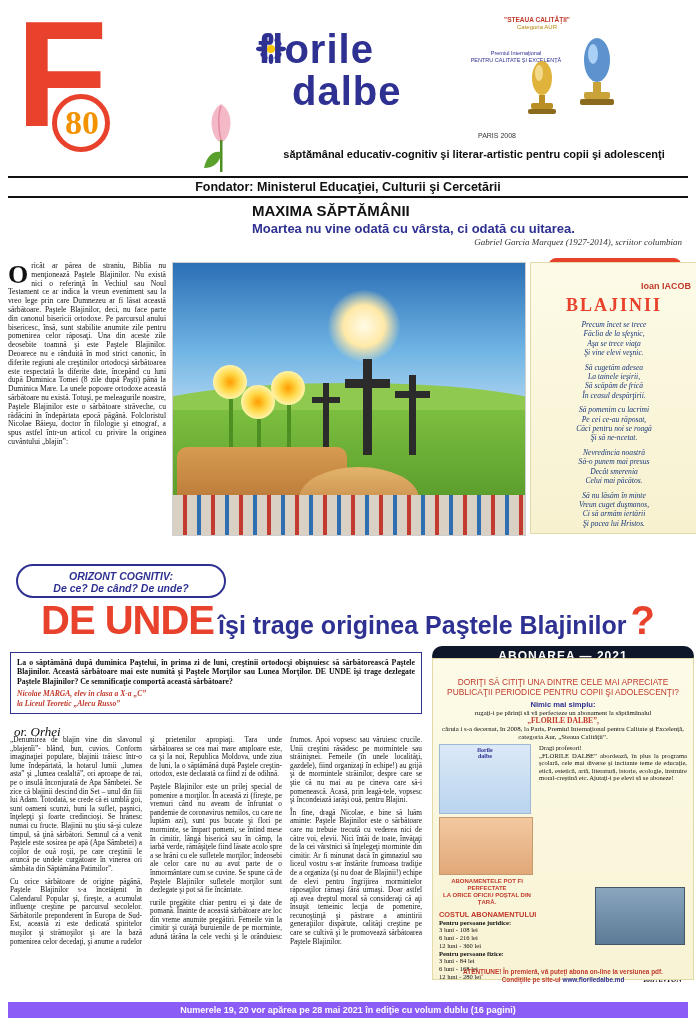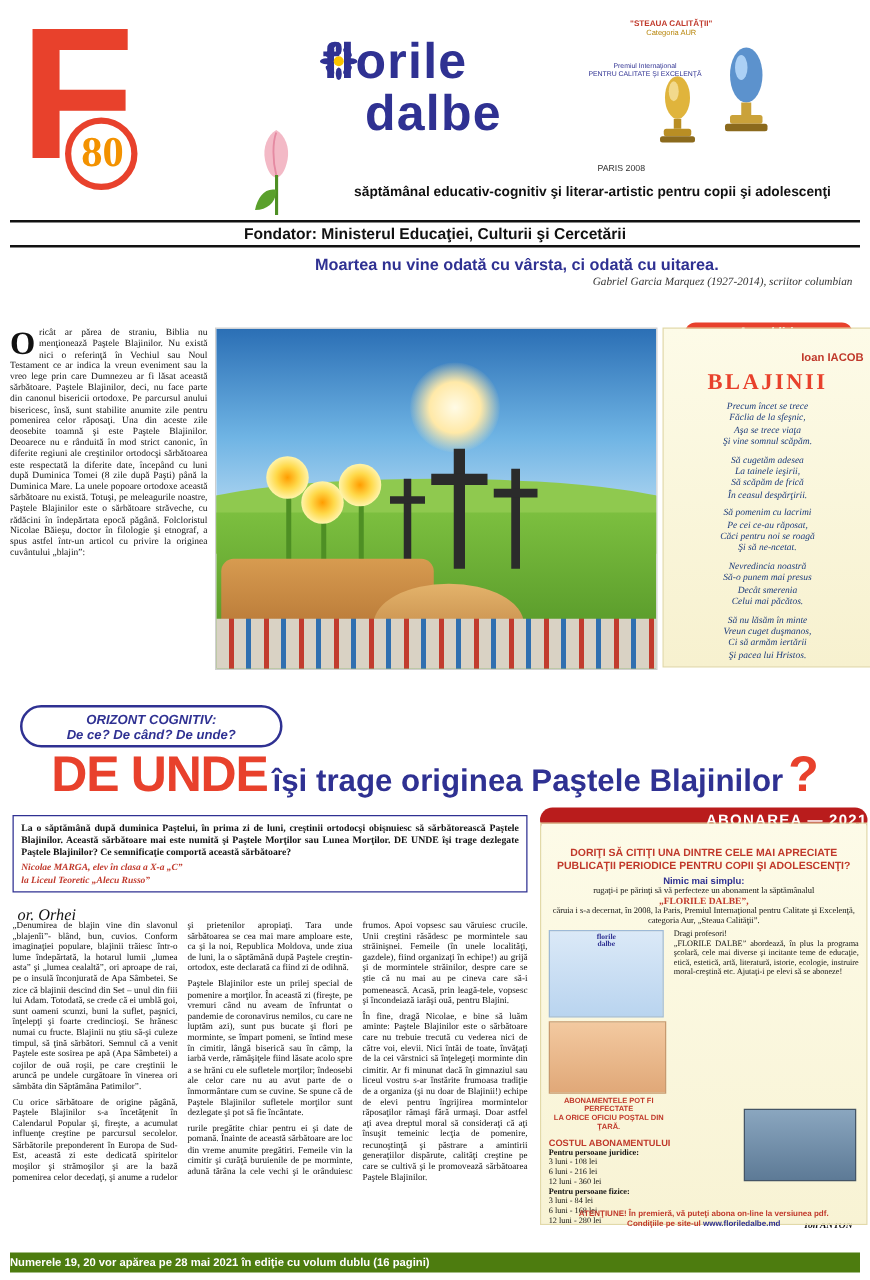--- a/index.html
+++ b/index.html
@@ -181,32 +181,32 @@
   .lead .byline{display:block;text-align:left;font-style:italic;font-weight:700;color:#c0392b;margin-top:3px;font-size:7.6px;}
   .lead-city{position:absolute;left:6px;top:72px;font-size:13px;font-style:italic;color:#111;}
   .body-cols{
     position:absolute;left:2px;top:84px;width:412px;height:242px;
     column-count:3;column-gap:8px;font-size:7.3px;line-height:8.6px;text-align:justify;
   }
   .body-cols p{margin:0 0 4px 0;}
   .body-sign{position:absolute;right:6px;bottom:-2px;font-size:7.6px;font-weight:700;font-style:italic;}
 
   .abonarea-badge{
-    position:absolute;left:424px;top:-6px;width:262px;height:20px;background:#b91c1c;
-    border-radius:10px;color:#fff;text-align:right;font-family:"Liberation Sans",sans-serif;
+    position:absolute;left:424px;top:-6px;width:262px;height:20px;background:#0f172a;
+    border-radius:10px;color:#fff;text-align:center;font-family:"Liberation Sans",sans-serif;
     font-weight:700;font-size:12px;line-height:20px;letter-spacing:1px;
   }
   .abon{
     position:absolute;left:424px;top:6px;width:262px;height:322px;
     background:linear-gradient(#fdfbe8,#f8f3d4);border:1px solid #e2d9a8;box-sizing:border-box;
     padding:18px 6px 6px 6px;
   }
   .abon h3{
     margin:0 0 3px 0;text-align:center;font-family:"Liberation Sans",sans-serif;
-    font-size:8.4px;color:#c0392b;font-weight:700;line-height:10px;
+    font-size:8.4px;color:#c0392b;font-weight:400;line-height:10px;
   }
   .abon .nimic{
     text-align:center;font-family:"Liberation Sans",sans-serif;font-size:7.6px;font-weight:700;
     color:#2f3192;margin-top:2px;
   }
   .abon .sub{font-size:6.8px;line-height:8px;text-align:center;}
   .abon-flex{display:flex;gap:4px;margin-top:3px;}
   .abon-left{width:96px;}
   .abon-right{flex:1;font-size:6.6px;line-height:7.6px;text-align:justify;}
   .mini-cover{width:92px;height:70px;background:linear-gradient(#dbe9f7,#b9d4ef);
@@ -219,22 +219,22 @@
   .cost-line{font-size:6.6px;line-height:8px;}
   .photo-men{position:absolute;right:8px;bottom:34px;width:88px;height:56px;background:linear-gradient(#8aa6bf,#5d7a96);border:1px solid #456;}
   .attention{
     position:absolute;left:424px;bottom:-2px;width:262px;text-align:center;
     font-family:"Liberation Sans",sans-serif;font-size:6.4px;line-height:8px;color:#c0392b;font-weight:700;
   }
   .attention .site{color:#2f3192;}
 
   
   .footer{
-    position:absolute;left:8px;right:8px;bottom:6px;height:16px;background:#4d7c0f;
-    color:#fff;font-family:"Liberation Sans",sans-serif;font-weight:700;
+    position:absolute;left:8px;right:8px;bottom:6px;height:16px;background:#8b5cf6;
+    color:#fff;text-align:center;font-family:"Liberation Sans",sans-serif;font-weight:700;
     font-size:9px;line-height:16px;
   }
 </style>
 </head>
 <body>
 
 <div class="page">
 
   <div class="masthead">
     <div class="logo-fd">
@@ -293,20 +293,21 @@
     </svg>
     <div class="paris">PARIS 2008</div>
 
 
     <div class="subtitle">săptămânal educativ-cognitiv şi literar-artistic pentru copii şi adolescenţi</div>
   </div>
 
   <div class="founder">Fondator: Ministerul Educaţiei, Culturii şi Cercetării</div>
 
   <div class="maxima">
+    <div class="maxima-title">MAXIMA  SĂPTĂMÂNII</div>
     <div class="maxima-text">Moartea nu vine odată cu vârsta, ci odată cu uitarea.</div>
     <div class="maxima-author">Gabriel Garcia Marquez (1927-2014), scriitor columbian</div>
   </div>
 
   <div class="mid">
 
     <div class="col-left">
       <span class="dropcap">O</span>
       <span>ricât ar părea de straniu, Biblia nu menţionează Paştele Blajinilor. Nu există nici o referinţă în Vechiul sau Noul Testament ce ar indica la vreun eveniment sau la vreo lege prin care Dumnezeu ar fi lăsat această sărbătoare. Paştele Blajinilor, deci, nu face parte din canonul bisericii ortodoxe. Pe parcursul anului bisericesc, însă, sunt stabilite anumite zile pentru pomenirea celor răposaţi. Una din aceste zile deosebite toamnă şi este Paştele Blajinilor. Deoarece nu e rânduită în mod strict canonic, în diferite regiuni ale creştinilor ortodocşi sărbătoarea este respectată la diferite date, începând cu luni după Duminica Tomei (8 zile după Paşti) până la Duminica Mare. La unele popoare ortodoxe această sărbătoare nu există. Totuşi, pe meleagurile noastre, Paştele Blajinilor este o sărbătoare străveche, cu rădăcini în îndepărtata epocă păgână. Folcloristul Nicolae Băieşu, doctor în filologie şi etnograf, a spus astfel într-un articol cu privire la originea cuvântului „blajin”:</span>
     </div>
@@ -336,21 +337,21 @@
     </div>
 
     <div class="acord">Acord  liric</div>
     <div class="col-right">
       <div class="poet">Ioan IACOB</div>
       <div class="poem-title">BLAJINII</div>
       <div class="poem">
         <div class="st" style="white-space:pre-line">Precum încet se trece
 Făclia de la sfeşnic,
 Aşa se trece viaţa
-Şi vine somnul scăpăm.</div>
+Şi vine elevi veşnic.</div>
         <div class="st" style="white-space:pre-line">Să cugetăm adesea
 La tainele ieşirii,
 Să scăpăm de frică
 În ceasul despărţirii.</div>
         <div class="st" style="white-space:pre-line">Să pomenim cu lacrimi
 Pe cei ce-au răposat,
 Căci pentru noi se roagă
 Şi să ne-ncetat.</div>
         <div class="st" style="white-space:pre-line">Nevredincia noastră
 Să-o punem mai presus

